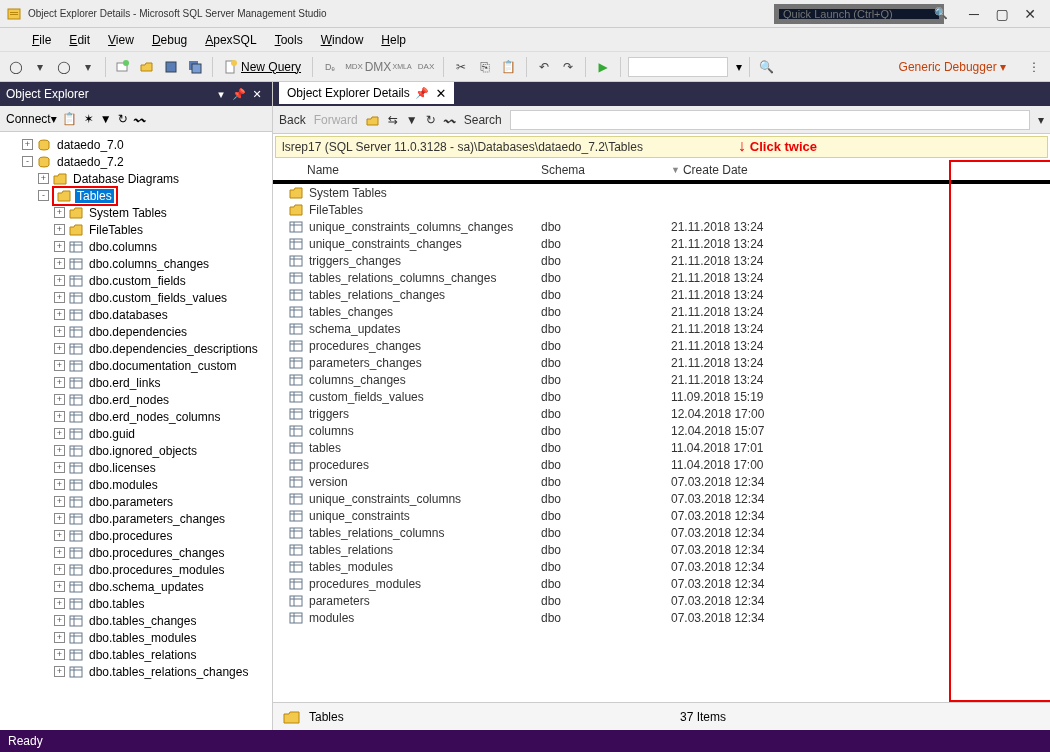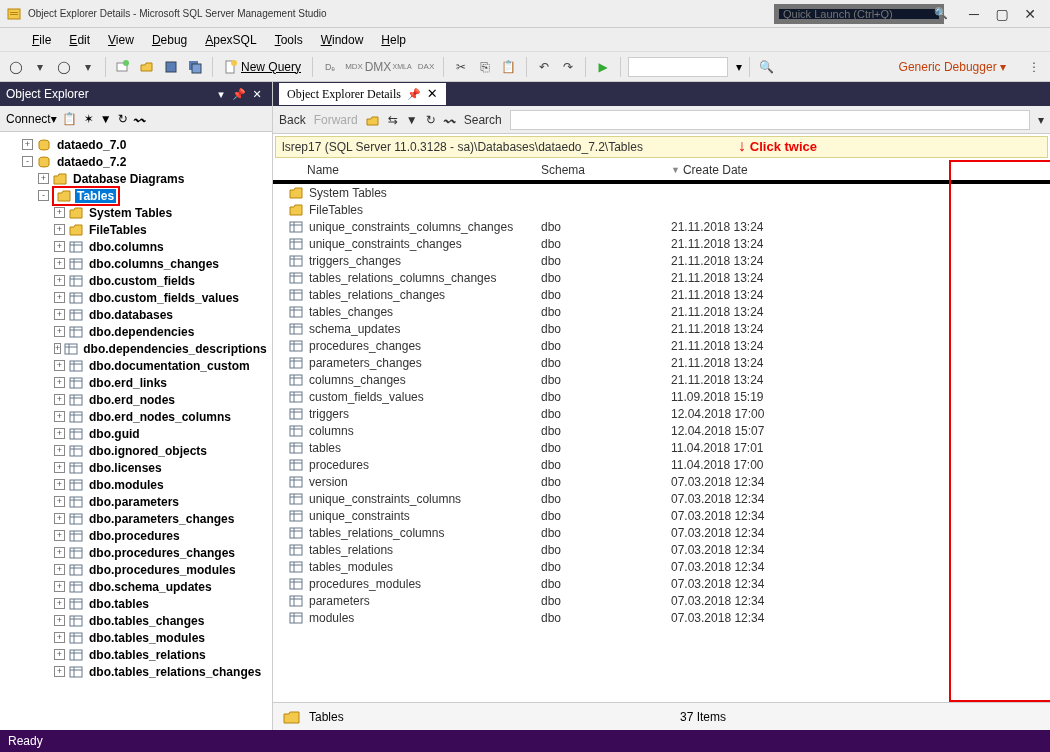--- a/index.html
+++ b/index.html
@@ -25,25 +25,25 @@
 .pane-left { width: 273px; display: flex; flex-direction: column; border-right: 1px solid #ccc; background: #fff; }
 .pane-header { height: 24px; background: #2d2d4a; color: #fff; display: flex; align-items: center; padding: 0 6px; font-size: 12px; }
 .pane-header .ph-title { flex: 1; }
 .pane-header .ph-btn { width: 18px; text-align: center; cursor: pointer; font-size: 11px; }
 .pane-toolbar { height: 26px; background: #eee; border-bottom: 1px solid #ccc; display: flex; align-items: center; padding: 0 6px; gap: 6px; font-size: 12px; }
 .pane-toolbar .pt { cursor: pointer; display: inline-flex; align-items: center; }
 .tree { flex: 1; overflow: auto; padding: 4px 0; font-size: 12px; background: #fff; }
 .tree .tn { display: flex; align-items: center; height: 17px; white-space: nowrap; padding-right: 4px; }
 .tree .exp { width: 11px; height: 11px; border: 1px solid #888; font-size: 9px; line-height: 9px; text-align: center; margin-right: 3px; color: #555; cursor: pointer; background: #fff; }
 .tree .ticon { width: 16px; height: 14px; display: inline-flex; align-items: center; justify-content: center; margin-right: 3px; font-size: 11px; }
-.tree .tlbl { padding: 0 2px; font-weight: bold; }
+.tree .tlbl { padding: 0 2px; }
 .tree .sel { background: #0078d7; color: #fff; }
 .tree .hl-box { border: 2px solid #e00; padding: 1px 2px; display: inline-flex; align-items: center; }
 .pane-right { flex: 1; display: flex; flex-direction: column; overflow: hidden; }
-.tab-strip { height: 24px; background: #2d2d4a; display: flex; align-items: center; padding-left: 6px; font-family: Liberation Serif, serif; }
+.tab-strip { height: 24px; background: #2d2d4a; display: flex; align-items: flex-start; padding-left: 6px; }
 .tab { background: #fff; color: #000; height: 22px; display: inline-flex; align-items: center; padding: 0 8px; font-size: 12px; gap: 6px; }
 .tab .tclose { font-size: 13px; cursor: pointer; }
 .detail-toolbar { height: 28px; background: #eee; border-bottom: 1px solid #ccc; display: flex; align-items: center; padding: 0 6px; gap: 8px; font-size: 12px; }
 .detail-toolbar .dtb { cursor: pointer; color: #333; }
 .detail-toolbar .dtb.dis { color: #aaa; }
 .detail-toolbar .searchbox { flex: 1; border: 1px solid #ccc; height: 20px; padding: 0 4px; font-size: 12px; color: #888; background: #fff; display: flex; align-items: center; }
 .breadcrumb-bar { height: 22px; background: #fef9d6; border: 1px solid #d9d28b; margin: 2px; padding: 0 6px; display: flex; align-items: center; font-size: 12px; color: #333; position: relative; }
 .annot { position: absolute; right: 230px; top: 0; color: #e00; font-weight: bold; font-size: 13px; display: flex; align-items: center; gap: 4px; }
 .annot .arrow { font-size: 16px; }
 .grid-wrap { flex: 1; position: relative; overflow: hidden; display: flex; }

